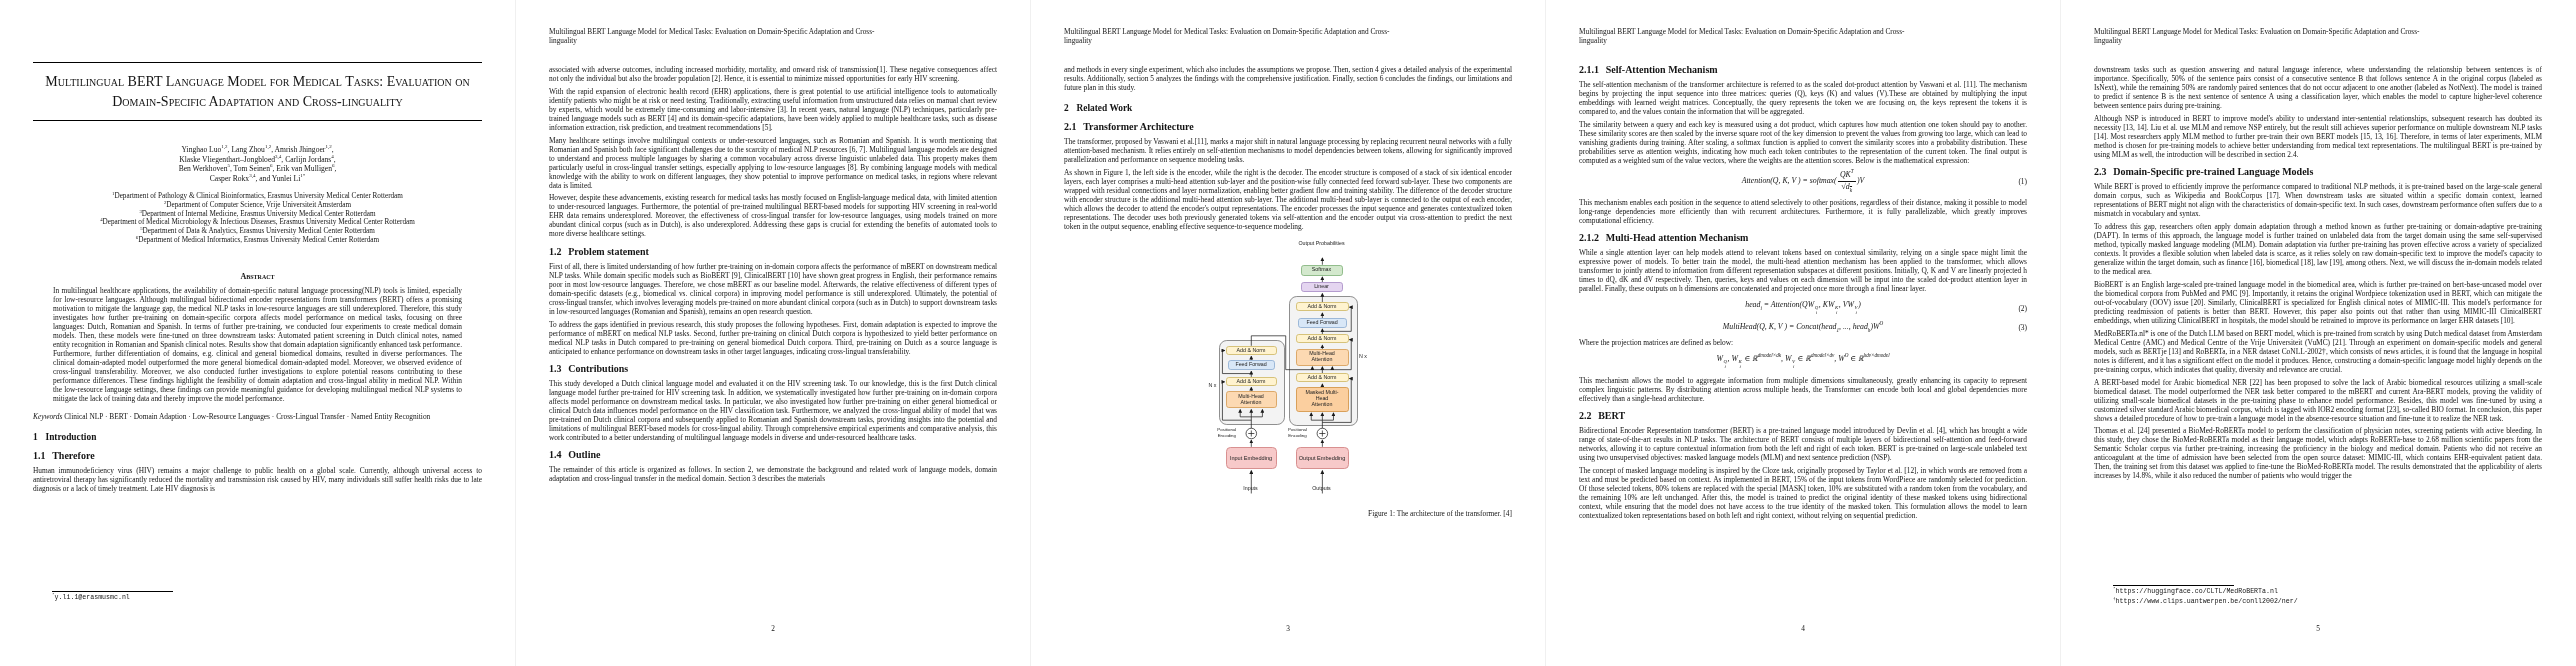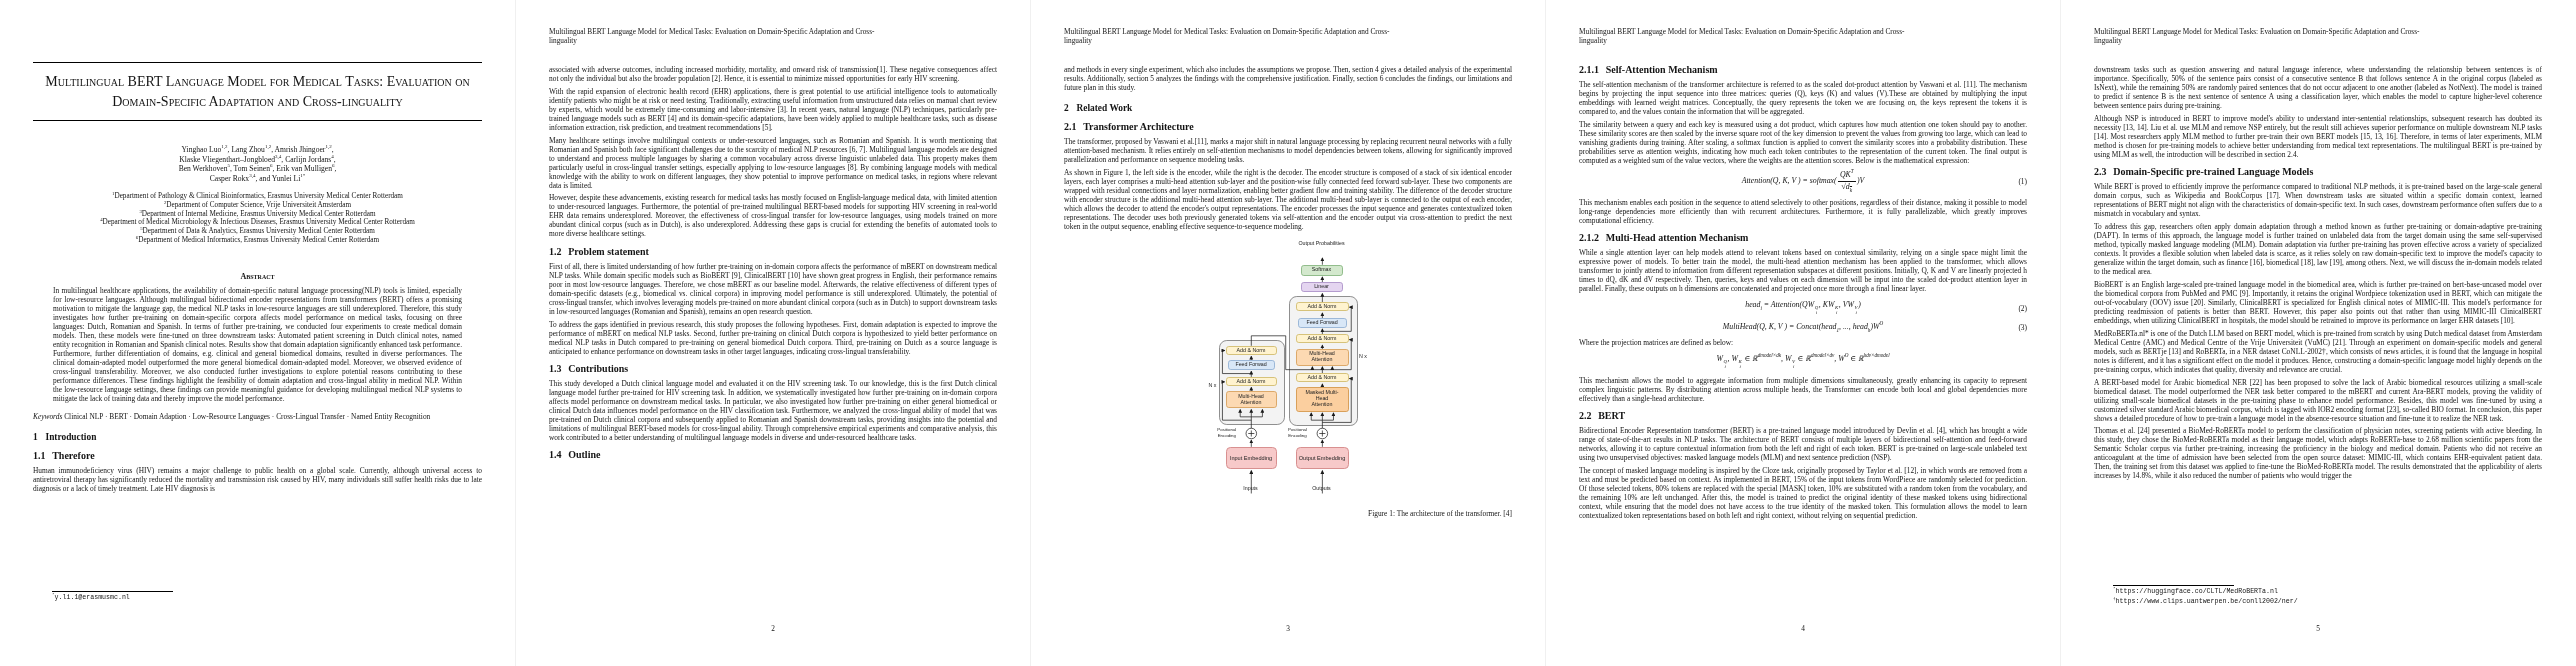--- a/index.html
+++ b/index.html
@@ -95,20 +95,21 @@
     <p>associated with adverse outcomes, including increased morbidity, mortality, and onward risk of transmission[1]. These negative consequences affect not only the individual but also the broader population [2]. Hence, it is essential to minimize missed opportunities for early HIV screening.</p>
     <p>With the rapid expansion of electronic health record (EHR) applications, there is great potential to use artificial intelligence tools to automatically identify patients who might be at risk or need testing. Traditionally, extracting useful information from unstructured data relies on manual chart review by experts, which would be extremely time-consuming and labor-intensive [3]. In recent years, natural language (NLP) techniques, particularly pre-trained language models such as BERT [4] and its domain-specific adaptations, have been widely applied to multiple healthcare tasks, such as disease information extraction, risk prediction, and treatment recommendations [5].</p>
     <p>Many healthcare settings involve multilingual contexts or under-resourced languages, such as Romanian and Spanish. It is worth mentioning that Romanian and Spanish both face significant challenges due to the scarcity of medical NLP resources [6, 7]. Multilingual language models are designed to understand and process multiple languages by sharing a common vocabulary across diverse linguistic unlabeled data. This property makes them particularly useful in cross-lingual transfer settings, especially applying to low-resource languages [8]. By combining language models with medical knowledge with the ability to work on different languages, they show potential to improve performance on medical tasks, in regions where relevant data is limited.</p>
     <p>However, despite these advancements, existing research for medical tasks has mostly focused on English-language medical data, with limited attention to under-resourced languages. Furthermore, the potential of pre-trained multilingual BERT-based models for supporting HIV screening in real-world EHR data remains underexplored. Moreover, the effectiveness of cross-lingual transfer for low-resource languages, using models trained on more abundant clinical corpus (such as in Dutch), is also underexplored. Addressing these gaps is crucial for extending the benefits of automated tools to more diverse healthcare settings.</p>
     <div class="subsec"><span class="num">1.2</span><span>Problem statement</span></div>
     <p>First of all, there is limited understanding of how further pre-training on in-domain corpora affects the performance of mBERT on downstream medical NLP tasks. While domain specific models such as BioBERT [9], ClinicalBERT [10] have shown great progress in English, their performance remains poor in most low-resource languages. Therefore, we chose mBERT as our baseline model. Afterwards, the relative effectiveness of different types of domain-specific datasets (e.g., biomedical vs. clinical corpora) in improving model performance is still underexplored. Ultimately, the potential of cross-lingual transfer, which involves leveraging models pre-trained on more abundant clinical corpora (such as in Dutch) to support downstream tasks in low-resourced languages (Romanian and Spanish), remains an open research question.</p>
     <p>To address the gaps identified in previous research, this study proposes the following hypotheses. First, domain adaptation is expected to improve the performance of mBERT on medical NLP tasks. Second, further pre-training on clinical Dutch corpora is hypothesized to yield better performance on medical NLP tasks in Dutch compared to pre-training on general biomedical Dutch corpora. Third, pre-training on Dutch as a source language is anticipated to enhance performance on downstream tasks in other target languages, indicating cross-lingual transferability.</p>
     <div class="subsec"><span class="num">1.3</span><span>Contributions</span></div>
     <p>This study developed a Dutch clinical language model and evaluated it on the HIV screening task. To our knowledge, this is the first Dutch clinical language model further pre-trained for HIV screening task. In addition, we systematically investigated how further pre-training on in-domain corpora affects model performance on downstream medical tasks. In particular, we also investigated how further pre-training on either general biomedical or clinical Dutch data influences model performance on the HIV classification task. Furthermore, we analyzed the cross-lingual ability of model that was pre-trained on Dutch clinical corpora and subsequently applied to Romanian and Spanish downstream tasks, providing insights into the potential and limitations of multilingual BERT-based models for cross-lingual ability. Through comprehensive empirical experiments and comparative analysis, this work contributed to a better understanding of multilingual language models in diverse and under-resourced healthcare tasks.</p>
     <div class="subsec"><span class="num">1.4</span><span>Outline</span></div>
+    <p>The remainder of this article is organized as follows. In section 2, we demonstrate the background and related work of language models, domain adaptation and cross-lingual transfer in the medical domain. Section 3 describes the materials</p>
     <div class="pagenum">2</div>
   </div>
 
   <div class="page">
     <div class="runhead">Multilingual BERT Language Model for Medical Tasks: Evaluation on Domain-Specific Adaptation and Cross-linguality</div>
     <p>and methods in every single experiment, which also includes the assumptions we propose. Then, section 4 gives a detailed analysis of the experimental results. Additionally, section 5 analyzes the findings with the comprehensive justification. Finally, section 6 concludes the findings, our limitations and future plan in this study.</p>
     <div class="sec"><span class="num">2</span><span>Related Work</span></div>
     <div class="subsec"><span class="num">2.1</span><span>Transformer Architecture</span></div>
     <p>The transformer, proposed by Vaswani et al.[11], marks a major shift in natural language processing by replacing recurrent neural networks with a fully attention-based mechanism. It relies entirely on self-attention mechanisms to model dependencies between tokens, allowing for significantly improved parallelization and performance on sequence modeling tasks.</p>
     <p>As shown in Figure 1, the left side is the encoder, while the right is the decoder. The encoder structure is composed of a stack of six identical encoder layers, each layer comprises a multi-head attention sub-layer and the position-wise fully connected feed forward sub-layer. These two components are wrapped with residual connections and layer normalization, enabling better gradient flow and training stability. The difference of the decoder structure with encoder structure is the additional multi-head attention sub-layer. The additional multi-head sub-layer is connected to the output of each encoder, which allows the decoder to attend the encoder's output representations. The encoder processes the input sequence and generates contextualized token representations. The decoder uses both previously generated tokens via self-attention and the encoder output via cross-attention to predict the next token in the output sequence, enabling effective sequence-to-sequence modeling.</p>

